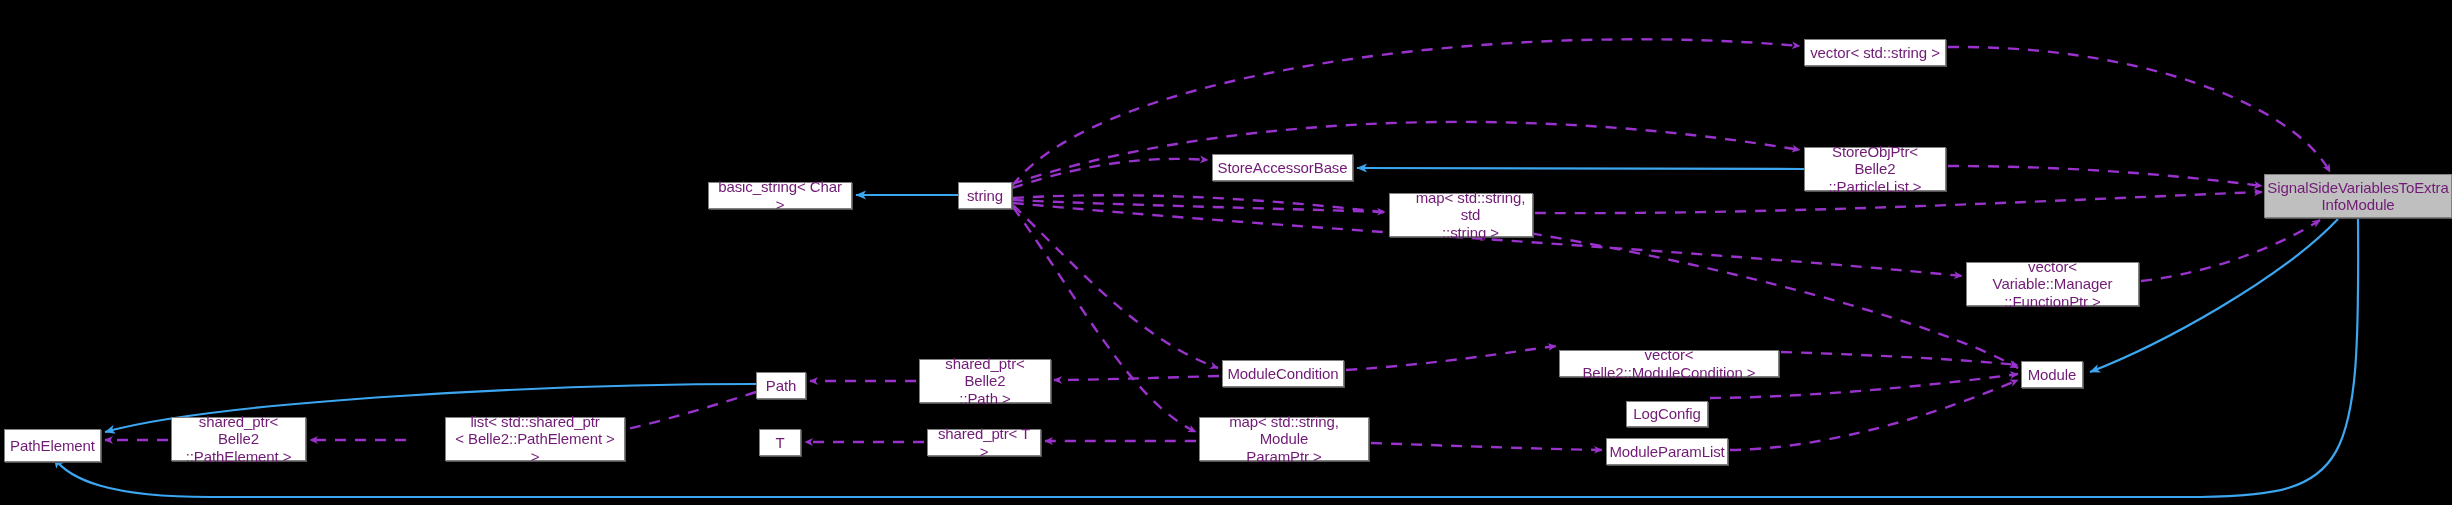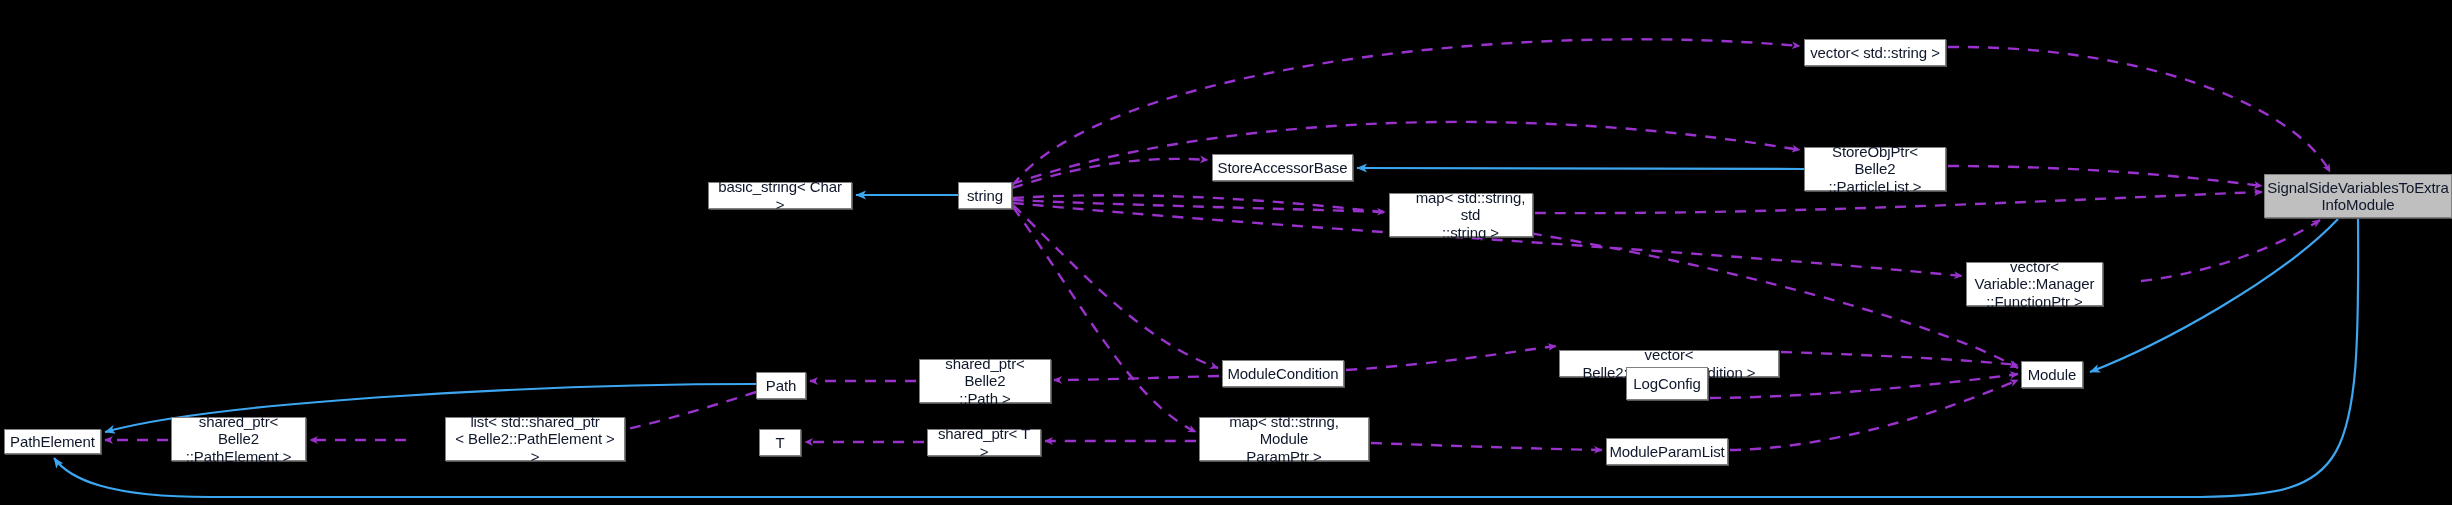--- a/index.html
+++ b/index.html
@@ -21,21 +21,21 @@
     top: 0;
     width: 2452px;
     height: 505px;
     pointer-events: none;
   }
   .node {
     position: absolute;
     box-sizing: border-box;
     border: 1px solid #808080;
     background: #FFFFFF;
-    color: #0f172a;
+    color: #701a75;
     display: flex;
     align-items: center;
     justify-content: center;
     text-align: center;
     line-height: 1.15;
     font-size: 15px;
     white-space: pre-line;
     letter-spacing: -0.1px;
     box-shadow: 1px 1px 0 #555;
   }
@@ -98,36 +98,36 @@
 
   <div id="node-layer">
       <div class="node" style="left: 708px; top: 182px; width: 144px; height: 27px;"><span class="node-label">basic_string&lt; Char &gt;</span></div>
       <div class="node" style="left: 958px; top: 182px; width: 54px; height: 27px;"><span class="node-label">string</span></div>
       <div class="node" style="left: 1212px; top: 154px; width: 141px; height: 27px;"><span class="node-label">StoreAccessorBase</span></div>
       <div class="node" style="left: 1389px; top: 193px; width: 144px; height: 44px; padding-left: 19px;"><span class="node-label">map&lt; std::string, std
 ::string &gt;</span></div>
       <div class="node" style="left: 1804px; top: 39px; width: 142px; height: 27px;"><span class="node-label">vector&lt; std::string &gt;</span></div>
       <div class="node" style="left: 1804px; top: 147px; width: 142px; height: 44px;"><span class="node-label">StoreObjPtr&lt; Belle2
 ::ParticleList &gt;</span></div>
-      <div class="node" style="left: 1966px; top: 262px; width: 137px; height: 44px;"><span class="node-label">vector&lt; Variable::Manager
+      <div class="node" style="left: 1966px; top: 262px; width: 173px; height: 44px;"><span class="node-label">vector&lt; Variable::Manager
 ::FunctionPtr &gt;</span></div>
       <div class="node" style="left: 2021px; top: 361px; width: 62px; height: 27px;"><span class="node-label">Module</span></div>
       <div class="node highlight" style="left: 2264px; top: 174px; width: 188px; height: 44px;"><span class="node-label">SignalSideVariablesToExtra
 InfoModule</span></div>
       <div class="node" style="left: 1559px; top: 350px; width: 220px; height: 27px;"><span class="node-label">vector&lt; Belle2::ModuleCondition &gt;</span></div>
-      <div class="node" style="left: 1626px; top: 367px; width: 82px; height: 33px;"><span class="node-label">LogConfig</span></div>
+      <div class="node" style="left: 1626px; top: 401px; width: 82px; height: 26px;"><span class="node-label">LogConfig</span></div>
       <div class="node" style="left: 1606px; top: 438px; width: 122px; height: 27px; text-align: center;"><span class="node-label">ModuleParamList</span></div>
       <div class="node" style="left: 1222px; top: 360px; width: 122px; height: 27px;"><span class="node-label">ModuleCondition</span></div>
       <div class="node" style="left: 1199px; top: 417px; width: 170px; height: 44px;"><span class="node-label">map&lt; std::string, Module
 ParamPtr &gt;</span></div>
       <div class="node" style="left: 756px; top: 372px; width: 50px; height: 27px;"><span class="node-label">Path</span></div>
       <div class="node" style="left: 919px; top: 359px; width: 132px; height: 44px;"><span class="node-label">shared_ptr&lt; Belle2
 ::Path &gt;</span></div>
       <div class="node" style="left: 759px; top: 429px; width: 42px; height: 27px;"><span class="node-label">T</span></div>
       <div class="node" style="left: 927px; top: 429px; width: 114px; height: 27px;"><span class="node-label">shared_ptr&lt; T &gt;</span></div>
-      <div class="node" style="left: 4px; top: 429px; width: 97px; height: 25px;"><span class="node-label">PathElement</span></div>
+      <div class="node" style="left: 4px; top: 429px; width: 97px; height: 33px;"><span class="node-label">PathElement</span></div>
       <div class="node" style="left: 171px; top: 417px; width: 135px; height: 44px;"><span class="node-label">shared_ptr&lt; Belle2
 ::PathElement &gt;</span></div>
       <div class="node" style="left: 409px; top: 417px; width: 180px; height: 44px; margin-left: 36px;"><span class="node-label">list&lt; std::shared_ptr
 &lt; Belle2::PathElement &gt; &gt;</span></div>
     </div>
 
 </div>
 
 </body></html>

